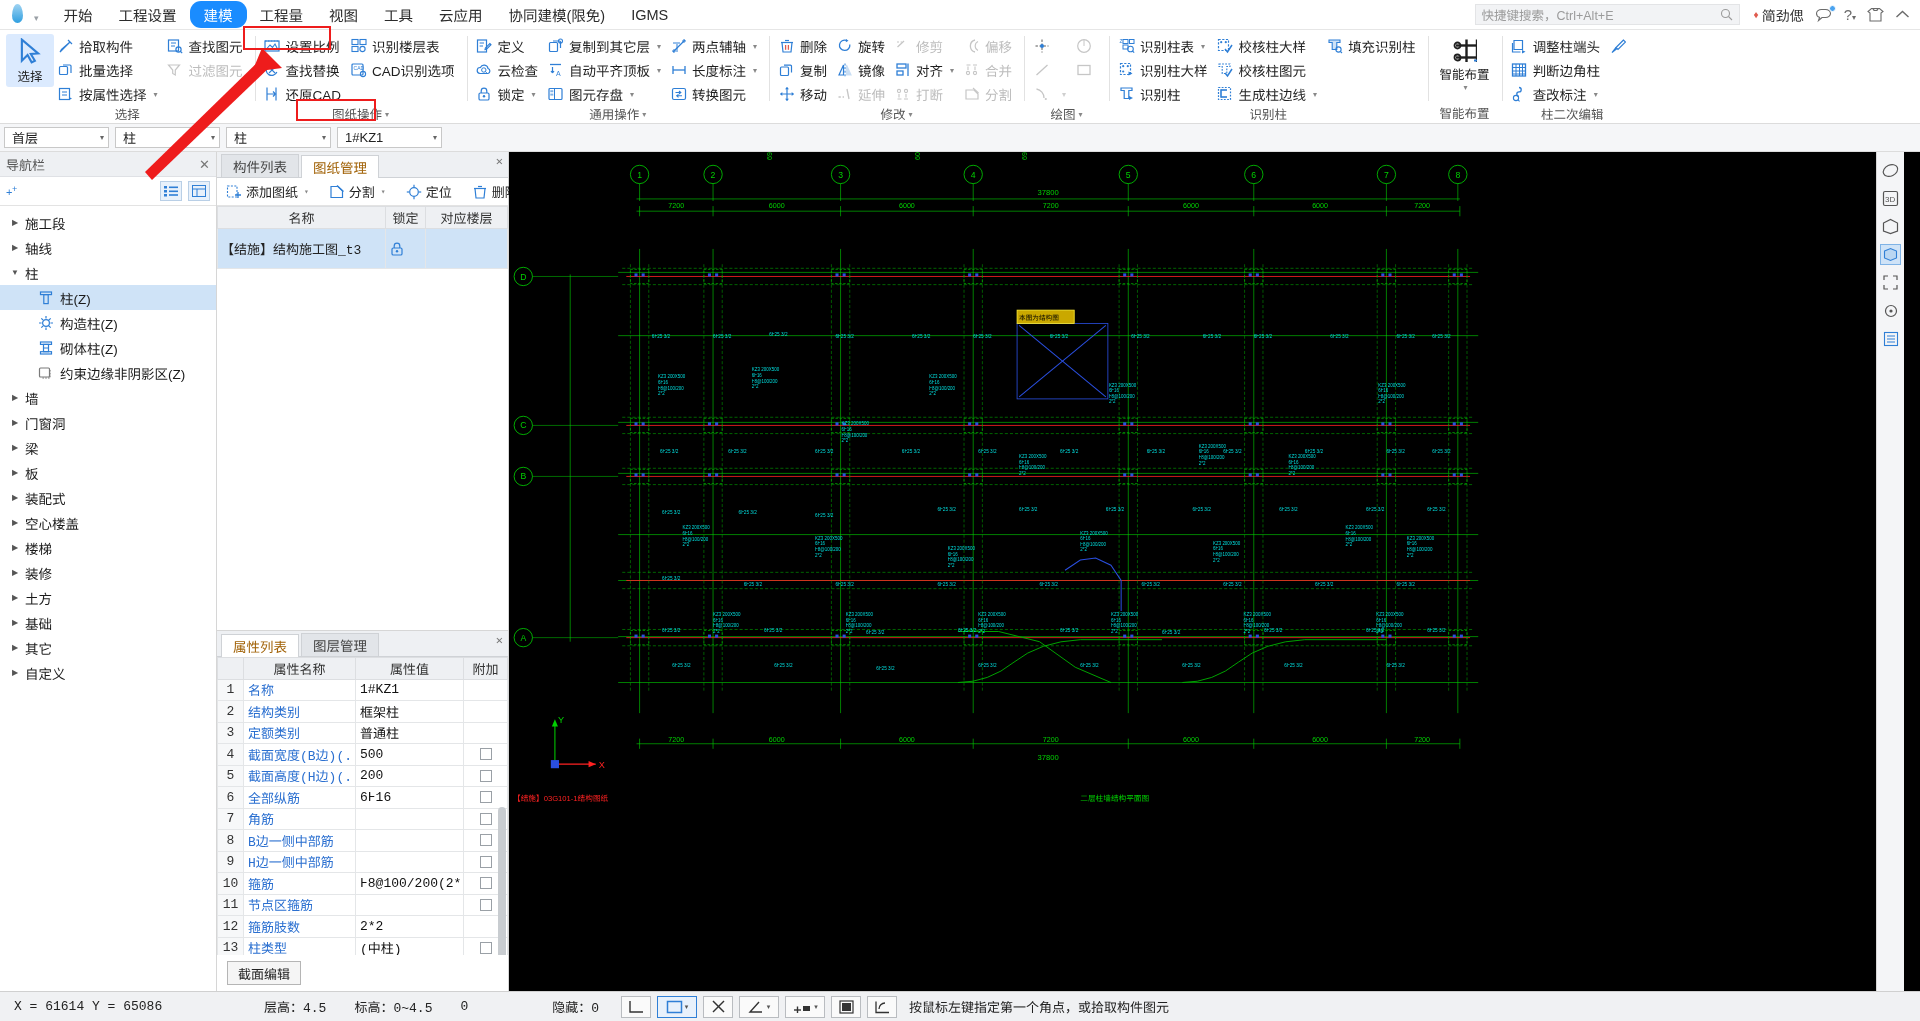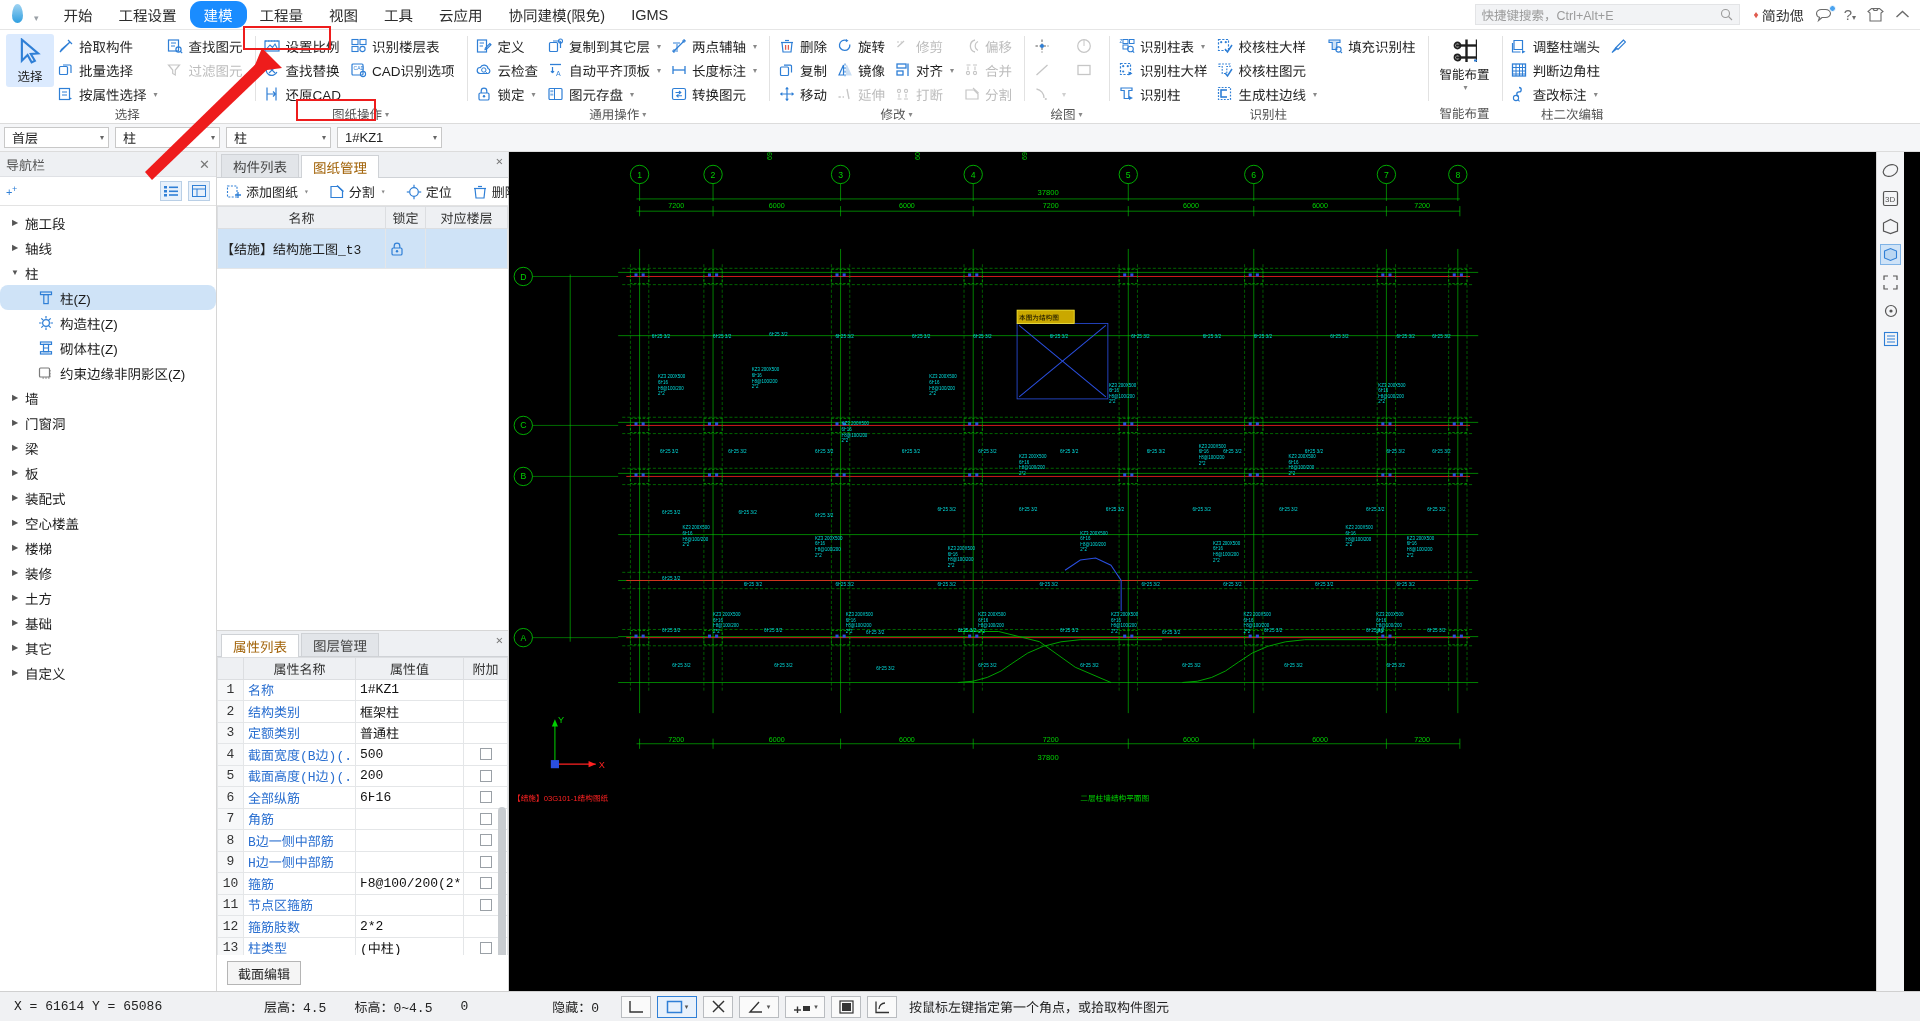--- a/index.html
+++ b/index.html
@@ -119,21 +119,21 @@
   }
   .navtool .left { flex:1; color:#2f7fd6; font-size:13px; }
   .sqbtn { width:22px; height:20px; border:1px solid #b9cfe6; background:#e8f1fb; display:flex; align-items:center; justify-content:center;}
   .navtree { flex:1; overflow:hidden; padding-top:4px; }
   .tnode {
     height: 25px; display:flex; align-items:center; font-size:13.5px; color:#1a1a1a; padding-left:10px; gap:5px; cursor:default;
   }
   .tw { width:10px; font-size:8px; color:#555; display:flex; justify-content:center;}
   .tleaf {
     height: 25px; display:flex; align-items:center; font-size:13.5px; color:#1a1a1a;
-    padding-left:38px; gap:6px; cursor:default;border-radius:8px;
+    padding-left:38px; gap:6px; cursor:default;
   }
   .tleaf.sel { background:#cfe3f7; }
 
   
   .midpanel { width: 292px; background:#fff; border-right:1px solid #d6d6d6; display:flex; flex-direction:column;font-family:Liberation Mono, monospace; }
   .tabstrip {
     height:26px; background:#eef0f3; display:flex; align-items:flex-end; padding-left:4px; position:relative;
     border-bottom:1px solid #cfd2d6;
   }
   .tab {

